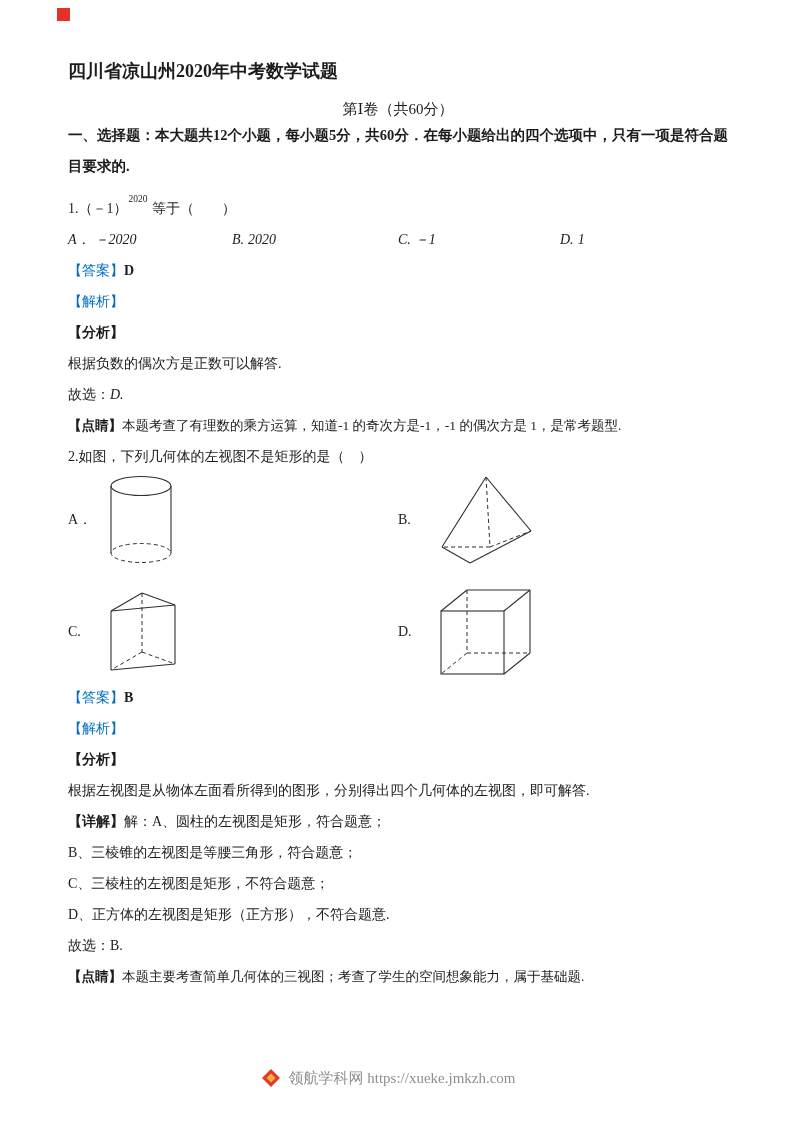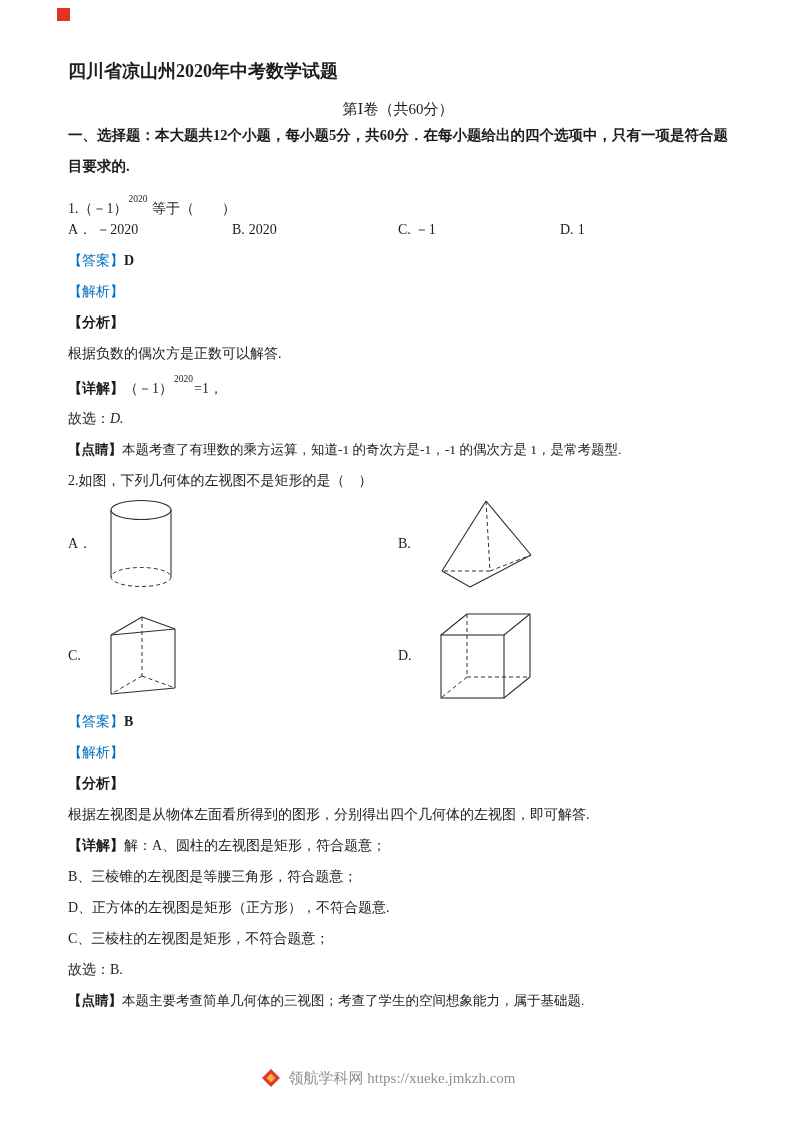--- a/index.html
+++ b/index.html
@@ -27,21 +27,21 @@
   }
   .line { font-size:14px; line-height:21px; margin-top:10px; }
   .line.first { margin-top:12px; }
   .blue { color:#0070C0;text-align:center; }
   .bold { font-weight:bold; }
   .ans { font-weight:bold; }
   sup.exp { font-size:9.5px; position:relative; top:-5px; padding:0 1px; }
   .tight { font-size:13.5px; }
   .italic { font-style:italic; }
 
-  .options { display:flex; font-size:14px; line-height:21px; }
+  .options { display:flex; margin-top:10px; font-size:14px; line-height:21px;font-style:italic; }
   .opt { display:inline-block; white-space:nowrap; }
   .opt .opt-label { margin-right:4px; }
   .opt-a { width:164px; }
   .opt-b { width:166px; }
   .opt-c { width:162px; }
 
   .figures { margin-top:6px; }
   .fig-row { display:flex; align-items:center; }
   .fig-row.second { margin-top:20px; }
   .fig-group { display:flex; align-items:center; width:330px; }
@@ -78,21 +78,20 @@
   </div>
 
   <p class="line"><span class="blue">【答案】</span><span class="ans">D</span></p>
 
   <p class="line"><span class="blue">【解析】</span></p>
 
   <p class="line"><span class="bold">【分析】</span></p>
 
   <p class="line">根据负数的偶次方是正数可以解答.</p>
 
-  <p class="line"><span class="bold">【详解】</span><span>（－1）</span><sup class="exp">2020</sup><span>=1，</span></p>
 
   <p class="line"><span>故选：</span><span class="italic">D.</span></p>
 
   <p class="line tight"><span class="bold">【点睛】</span><span>本题考查了有理数的乘方运算，知道-1 的奇次方是-1，-1 的偶次方是 1，是常考题型.</span></p>
 
   <p class="line">2.如图，下列几何体的左视图不是矩形的是（　）</p>
 
   <div class="figures">
     <div class="fig-row">
       <div class="fig-group">
@@ -161,22 +160,22 @@
 
   <p class="line"><span class="blue">【解析】</span></p>
 
   <p class="line"><span class="bold">【分析】</span></p>
 
   <p class="line">根据左视图是从物体左面看所得到的图形，分别得出四个几何体的左视图，即可解答.</p>
 
   <p class="line"><span class="bold">【详解】</span><span>解：A、圆柱的左视图是矩形，符合题意；</span></p>
 
   <p class="line">B、三棱锥的左视图是等腰三角形，符合题意；</p>
+  <p class="line">C、三棱柱的左视图是矩形，不符合题意；</p>
   <p class="line">D、正方体的左视图是矩形（正方形），不符合题意.</p>
-  <p class="line">C、三棱柱的左视图是矩形，不符合题意；</p>
 
   <p class="line">故选：B.</p>
 
   <p class="line tight"><span class="bold">【点睛】</span><span>本题主要考查简单几何体的三视图；考查了学生的空间想象能力，属于基础题.</span></p>
 
 </div>
 
 <div class="footer">
   <span>
     <svg width="20" height="20" viewBox="0 0 20 20">

